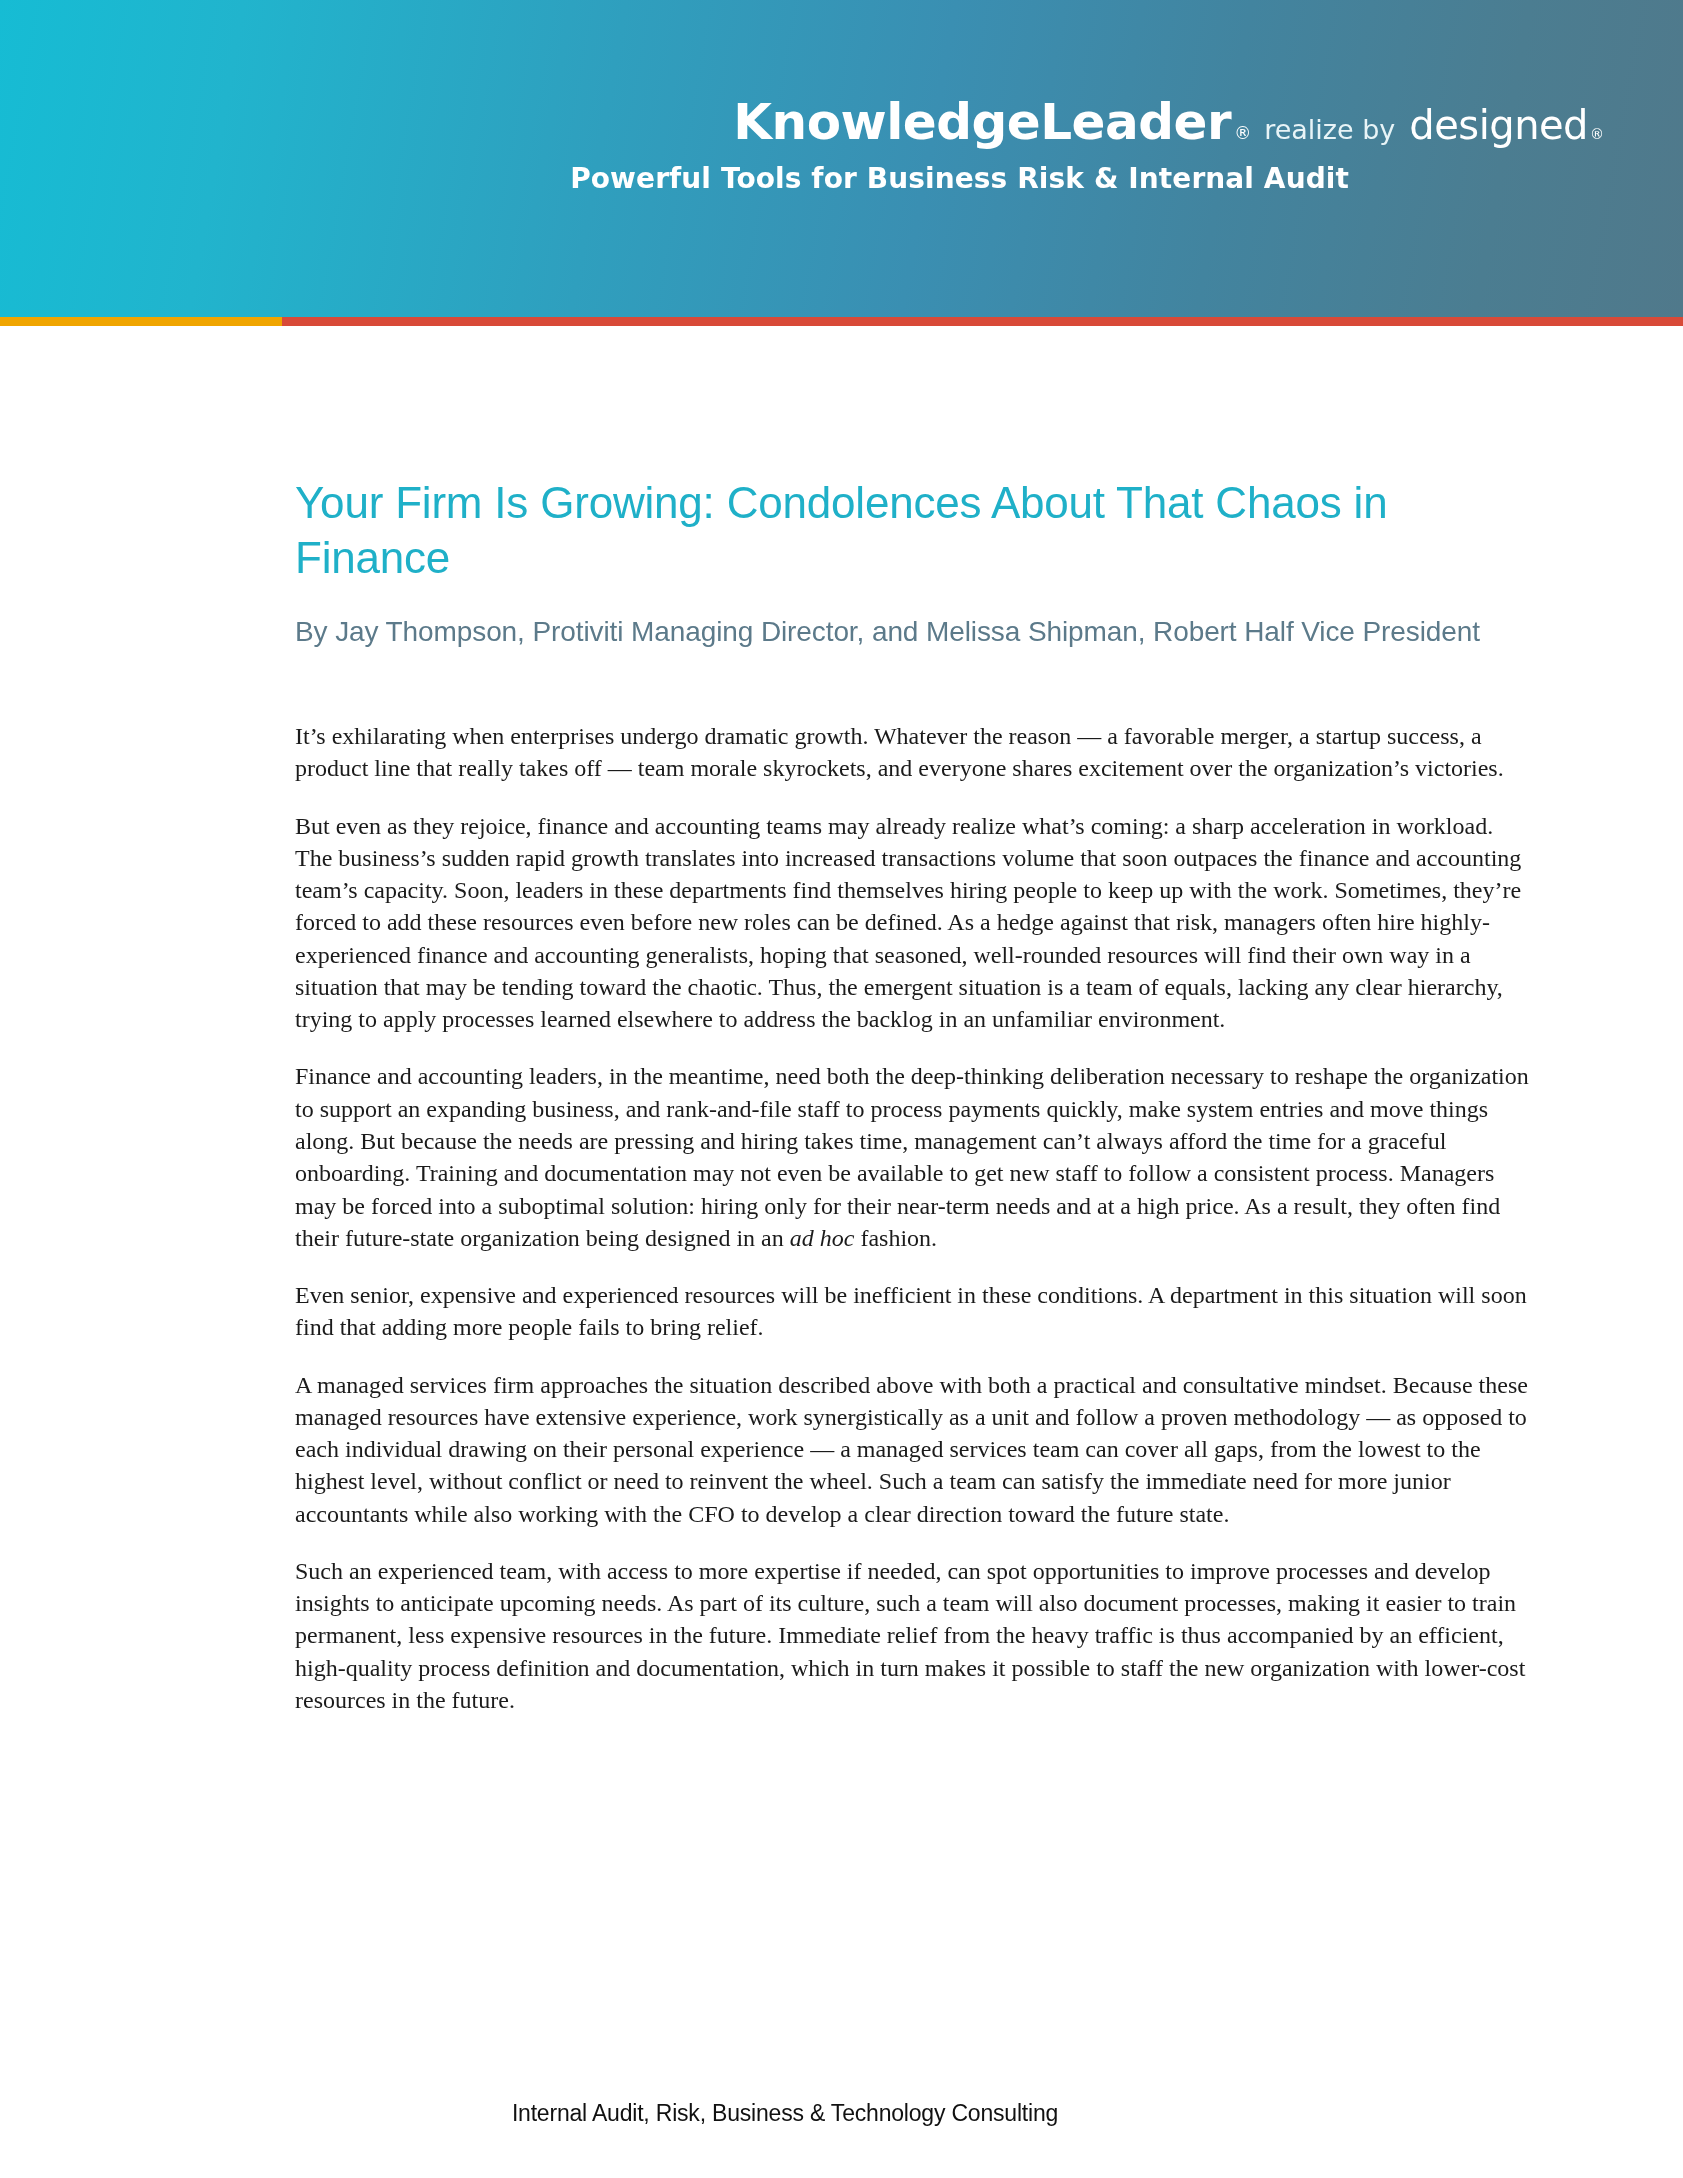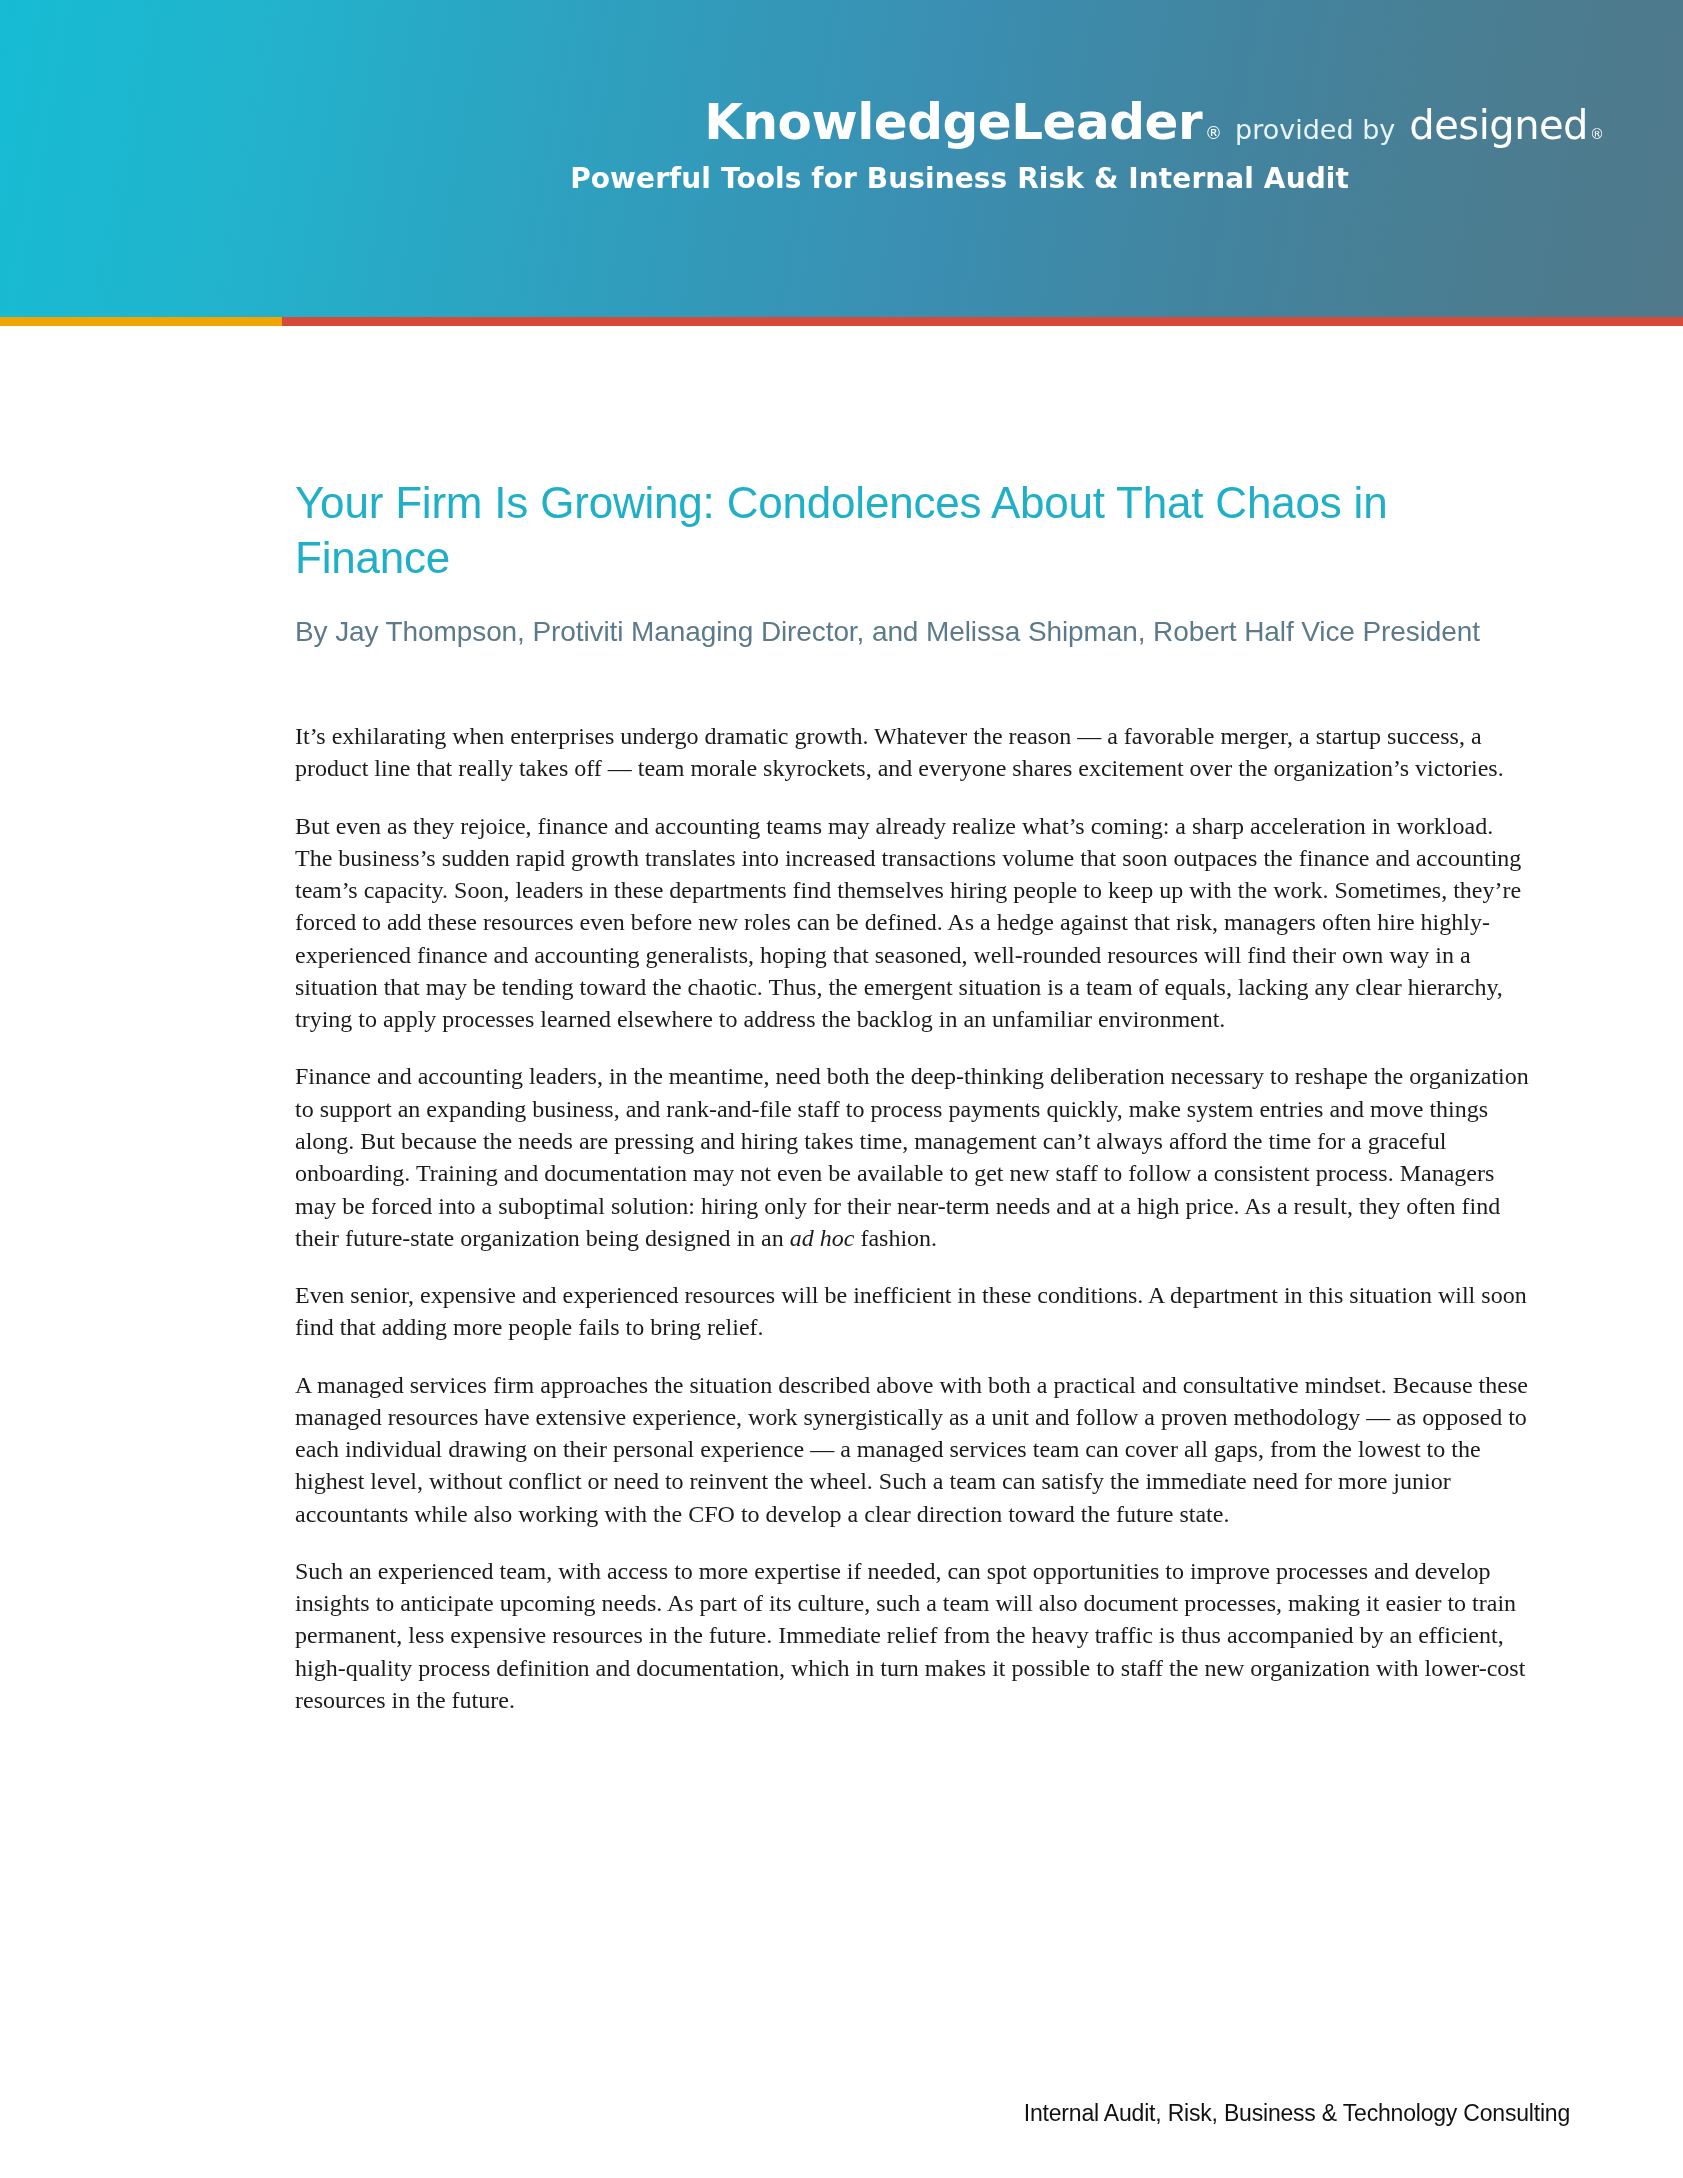--- a/index.html
+++ b/index.html
@@ -151,42 +151,42 @@
     font-style: italic;
     text-align: right;
   }
 
   
   .footer {
     position: absolute;
     left: 0;
     bottom: 51px;
     width: 1683px;
-    text-align: right;
+    text-align: center;
     padding-right: 113px;
     box-sizing: border-box;
   }
   .footer-text {
     font-family: "Liberation Sans", sans-serif;
     font-size: 23px;
     color: #111111;
     letter-spacing: -0.2px;
   }
 </style>
 </head>
 <body>
 
 <div class="page">
 
   <div class="banner">
     <div class="banner-inner">
       <div class="logo-row">
         <span class="logo-main">KnowledgeLeader</span>
           <span class="logo-reg">®</span>
-        <span class="logo-provided">provided by</span>
+        <span class="logo-provided">realize by</span>
         <span class="logo-protiviti">designed</span>
           <span class="logo-protiviti-reg">®</span>
       </div>
       <div class="logo-tagline">Powerful Tools for Business Risk &amp; Internal Audit</div>
     </div>
   </div>
   <div class="rule-red"></div>
   <div class="rule-orange-left"></div>
 
   <div class="content">

